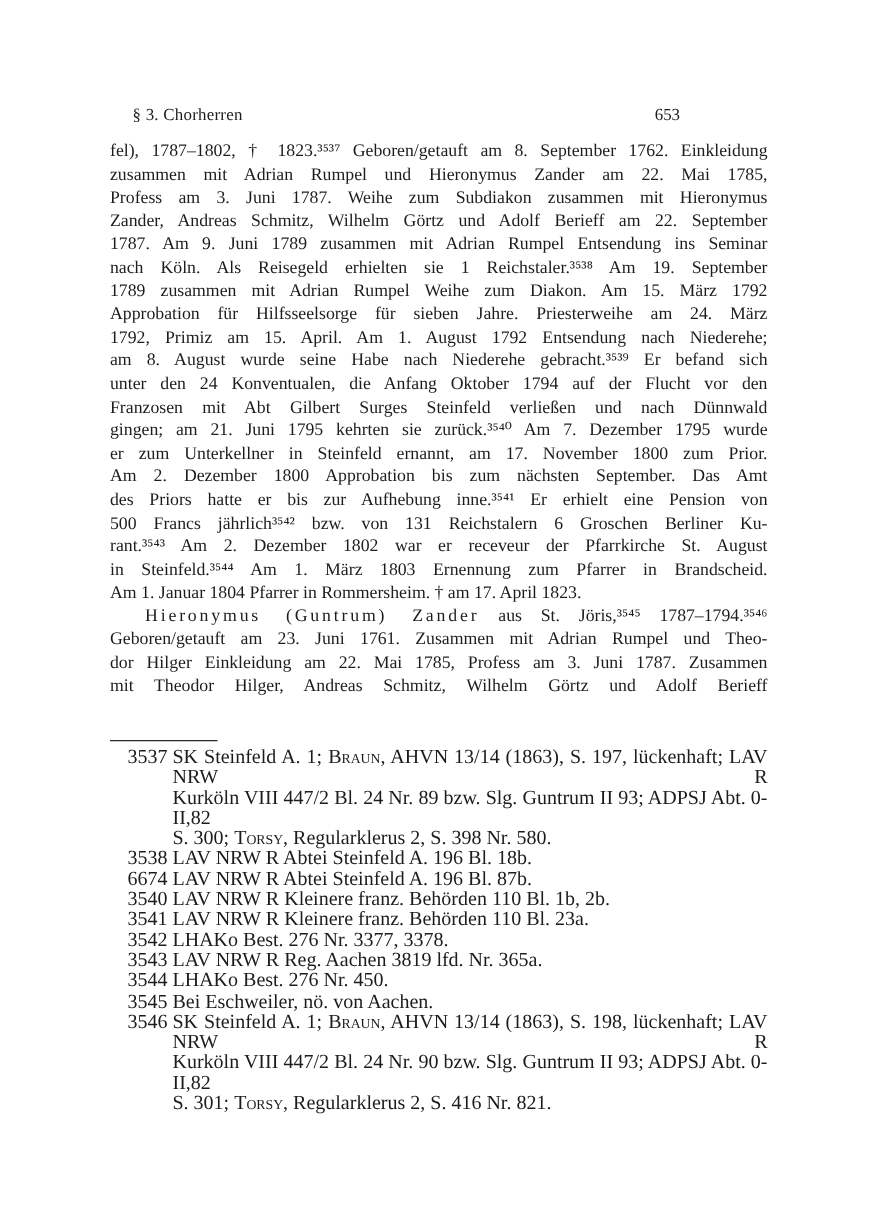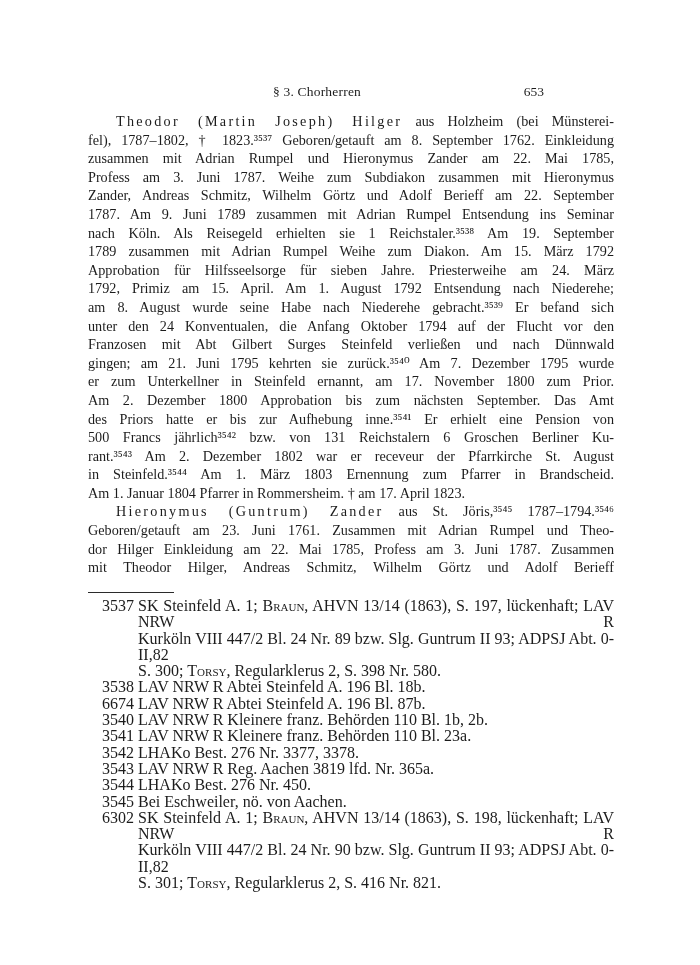--- a/index.html
+++ b/index.html
@@ -15,21 +15,21 @@
 
   
   .running-head {
     position: absolute;
     left: 88px; top: 83px;
     width: 456px; height: 17px;
     font-size: 13.5px; line-height: 17px;
   }
   .rh-title {
     position: absolute; left: 0; right: 16px;
-    text-align: center;
+    text-align: left;
     padding-left: 18px;
     letter-spacing: 0.2px;
   }
   .rh-folio { position: absolute; right: 0; top: 0; font-family: Liberation Serif, serif; }
 
   
   .body-block {
     position: absolute;
     left: 88px; top: 112px;
     width: 526px;
@@ -66,21 +66,20 @@
 <div id="page">
 
   <div class="running-head">
     <div class="rh-title">§ 3. Chorherren</div>
     <div class="rh-folio">653</div>
   </div>
 
   <div class="body-block">
 
     <div>
-      <div class="bl j first"><span class="spaced">Theodor (Martin Joseph) Hilger</span><span> aus Holzheim (bei Münsterei-</span></div>
       <div class="bl j">fel), 1787–1802, † 1823.³⁵³⁷ Geboren/getauft am 8. September 1762. Einkleidung</div>
       <div class="bl j">zusammen mit Adrian Rumpel und Hieronymus Zander am 22. Mai 1785,</div>
       <div class="bl j">Profess am 3. Juni 1787. Weihe zum Subdiakon zusammen mit Hieronymus</div>
       <div class="bl j">Zander, Andreas Schmitz, Wilhelm Görtz und Adolf Berieff am 22. September</div>
       <div class="bl j">1787. Am 9. Juni 1789 zusammen mit Adrian Rumpel Entsendung ins Seminar</div>
       <div class="bl j">nach Köln. Als Reisegeld erhielten sie 1 Reichstaler.³⁵³⁸ Am 19. September</div>
       <div class="bl j">1789 zusammen mit Adrian Rumpel Weihe zum Diakon. Am 15. März 1792</div>
       <div class="bl j">Approbation für Hilfsseelsorge für sieben Jahre. Priesterweihe am 24. März</div>
       <div class="bl j">1792, Primiz am 15. April. Am 1. August 1792 Entsendung nach Niederehe;</div>
       <div class="bl j">am 8. August wurde seine Habe nach Niederehe gebracht.³⁵³⁹ Er befand sich</div>
@@ -118,20 +117,20 @@
     <div class="fl"><span class="num">3538</span><span>LAV NRW R Abtei Steinfeld A. 196 Bl. 18b.</span></div>
     <div class="fl"><span class="num">6674</span><span>LAV NRW R Abtei Steinfeld A. 196 Bl. 87b.</span></div>
     <div class="fl"><span class="num">3540</span><span>LAV NRW R Kleinere franz. Behörden 110 Bl. 1b, 2b.</span></div>
     <div class="fl"><span class="num">3541</span><span>LAV NRW R Kleinere franz. Behörden 110 Bl. 23a.</span></div>
     <div class="fl"><span class="num">3542</span><span>LHAKo Best. 276 Nr. 3377, 3378.</span></div>
     <div class="fl"><span class="num">3543</span><span>LAV NRW R Reg. Aachen 3819 lfd. Nr. 365a.</span></div>
     <div class="fl"><span class="num">3544</span><span>LHAKo Best. 276 Nr. 450.</span></div>
     <div class="fl"><span class="num">3545</span><span>Bei Eschweiler, nö. von Aachen.</span></div>
 
     <div>
-      <div class="fl j"><span class="num">6302</span><span>SK Steinfeld A. 1; </span><span class="sc">Braun</span><span>, AHVN 13/14 (1863), S. 198, lückenhaft; LAV NRW R</span></div>
+      <div class="fl j"><span class="num">3546</span><span>SK Steinfeld A. 1; </span><span class="sc">Braun</span><span>, AHVN 13/14 (1863), S. 198, lückenhaft; LAV NRW R</span></div>
       <div class="fl j">Kurköln VIII 447/2 Bl. 24 Nr. 90 bzw. Slg. Guntrum II 93; ADPSJ Abt. 0-II,82</div>
       <div class="fl"><span>S. 301; </span><span class="sc">Torsy</span><span>, Regularklerus 2, S. 416 Nr. 821.</span></div>
     </div>
 
   </div>
 
 </div>
 
 </body></html>

